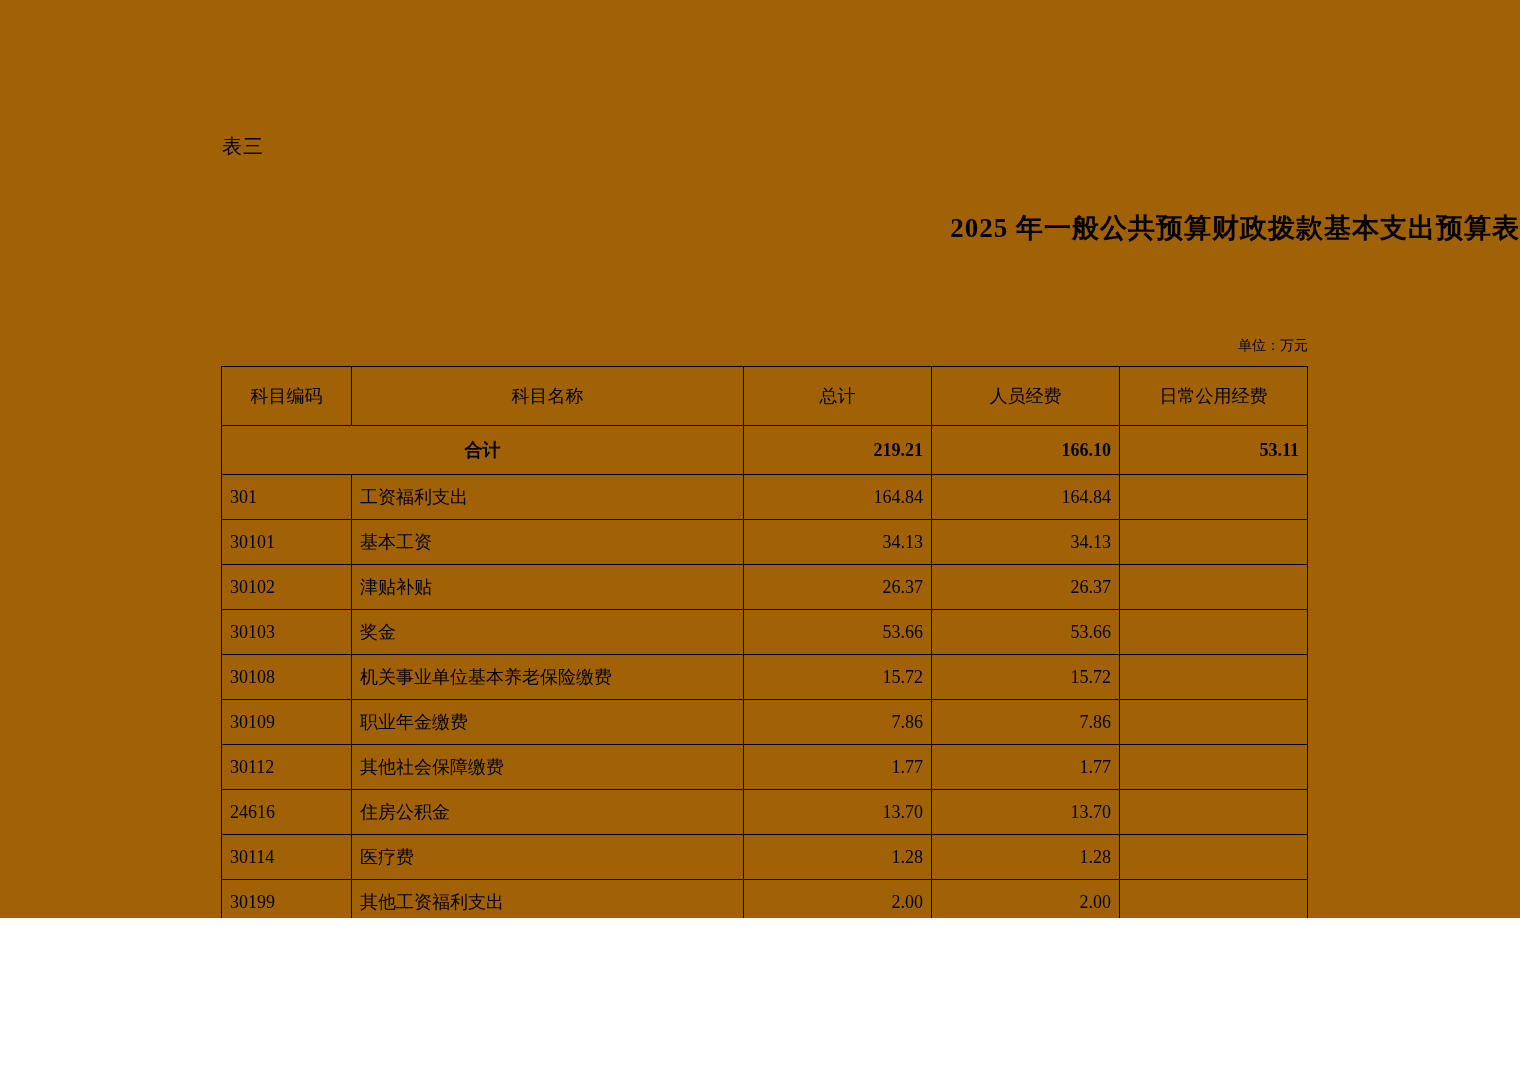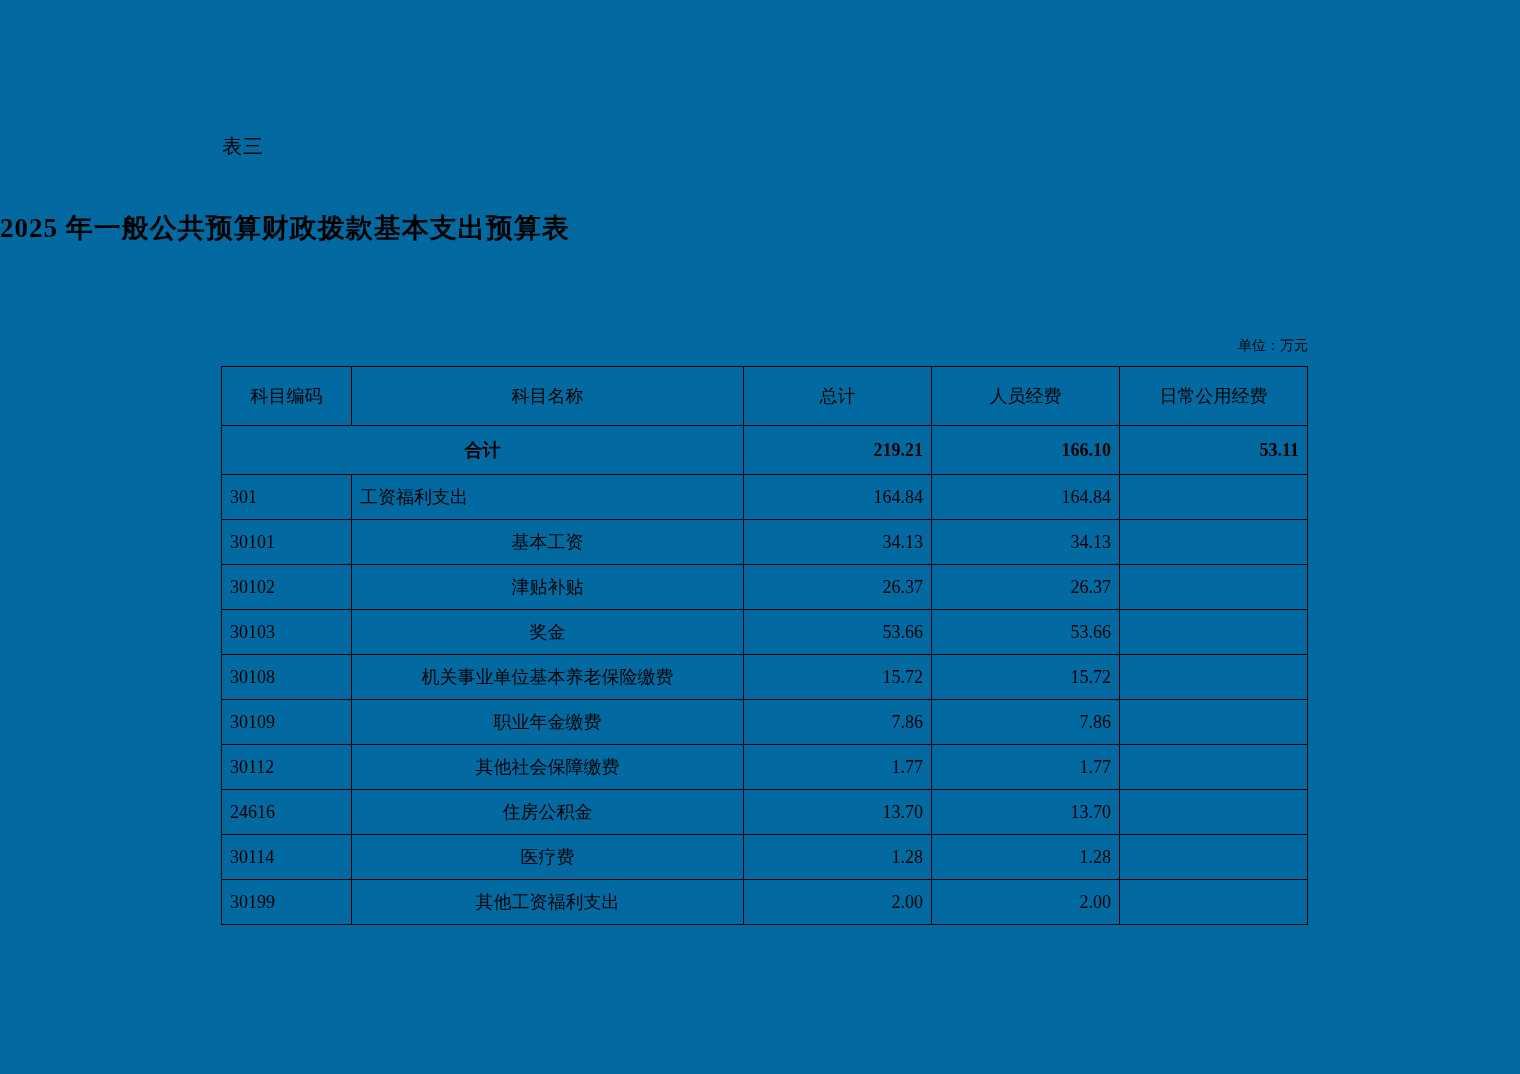--- a/index.html
+++ b/index.html
@@ -2,40 +2,40 @@
 <html><head>
 <meta charset="utf-8">
 <style>
   html, body {
     margin: 0;
     padding: 0;
     background: #ffffff;
   }
   .page {
     width: 1520px;
-    height: 1074px;
+    height: 918px;
     position: relative;
-    background: #0369a1;
+    background: #a16207;
     font-family: "Liberation Serif", serif;
     color: #000000;
     overflow: hidden;
   }
   .sheet-label {
     position: absolute;
     left: 222px;
     top: 133px;
     font-size: 20px;
     letter-spacing: 1px;
   }
   .doc-title {
     position: absolute;
     left: 0;
     right: 0;
     top: 210px;
-    text-align: left;
+    text-align: right;
     font-size: 27px;
     font-weight: bold;
     letter-spacing: 1px;
   }
   .unit-note {
     position: absolute;
     right: 212px;
     top: 337px;
     font-size: 14px;
   }
@@ -83,21 +83,21 @@
   }
   .code-lvl2 {
     text-align: left;
     padding-left: 14px;
   }
   .name-lvl1 {
     text-align: left;
     padding-left: 10px;
   }
   .name-lvl2 {
-    text-align: center;
+    text-align: left;
     padding-left: 22px;
   }
   .col-code { width: 130px; }
   .col-name { width: 392px; }
   .col-total { width: 188px; }
   .col-person { width: 188px; }
   .col-public { width: 188px; }
 </style>
 </head>
 <body>

